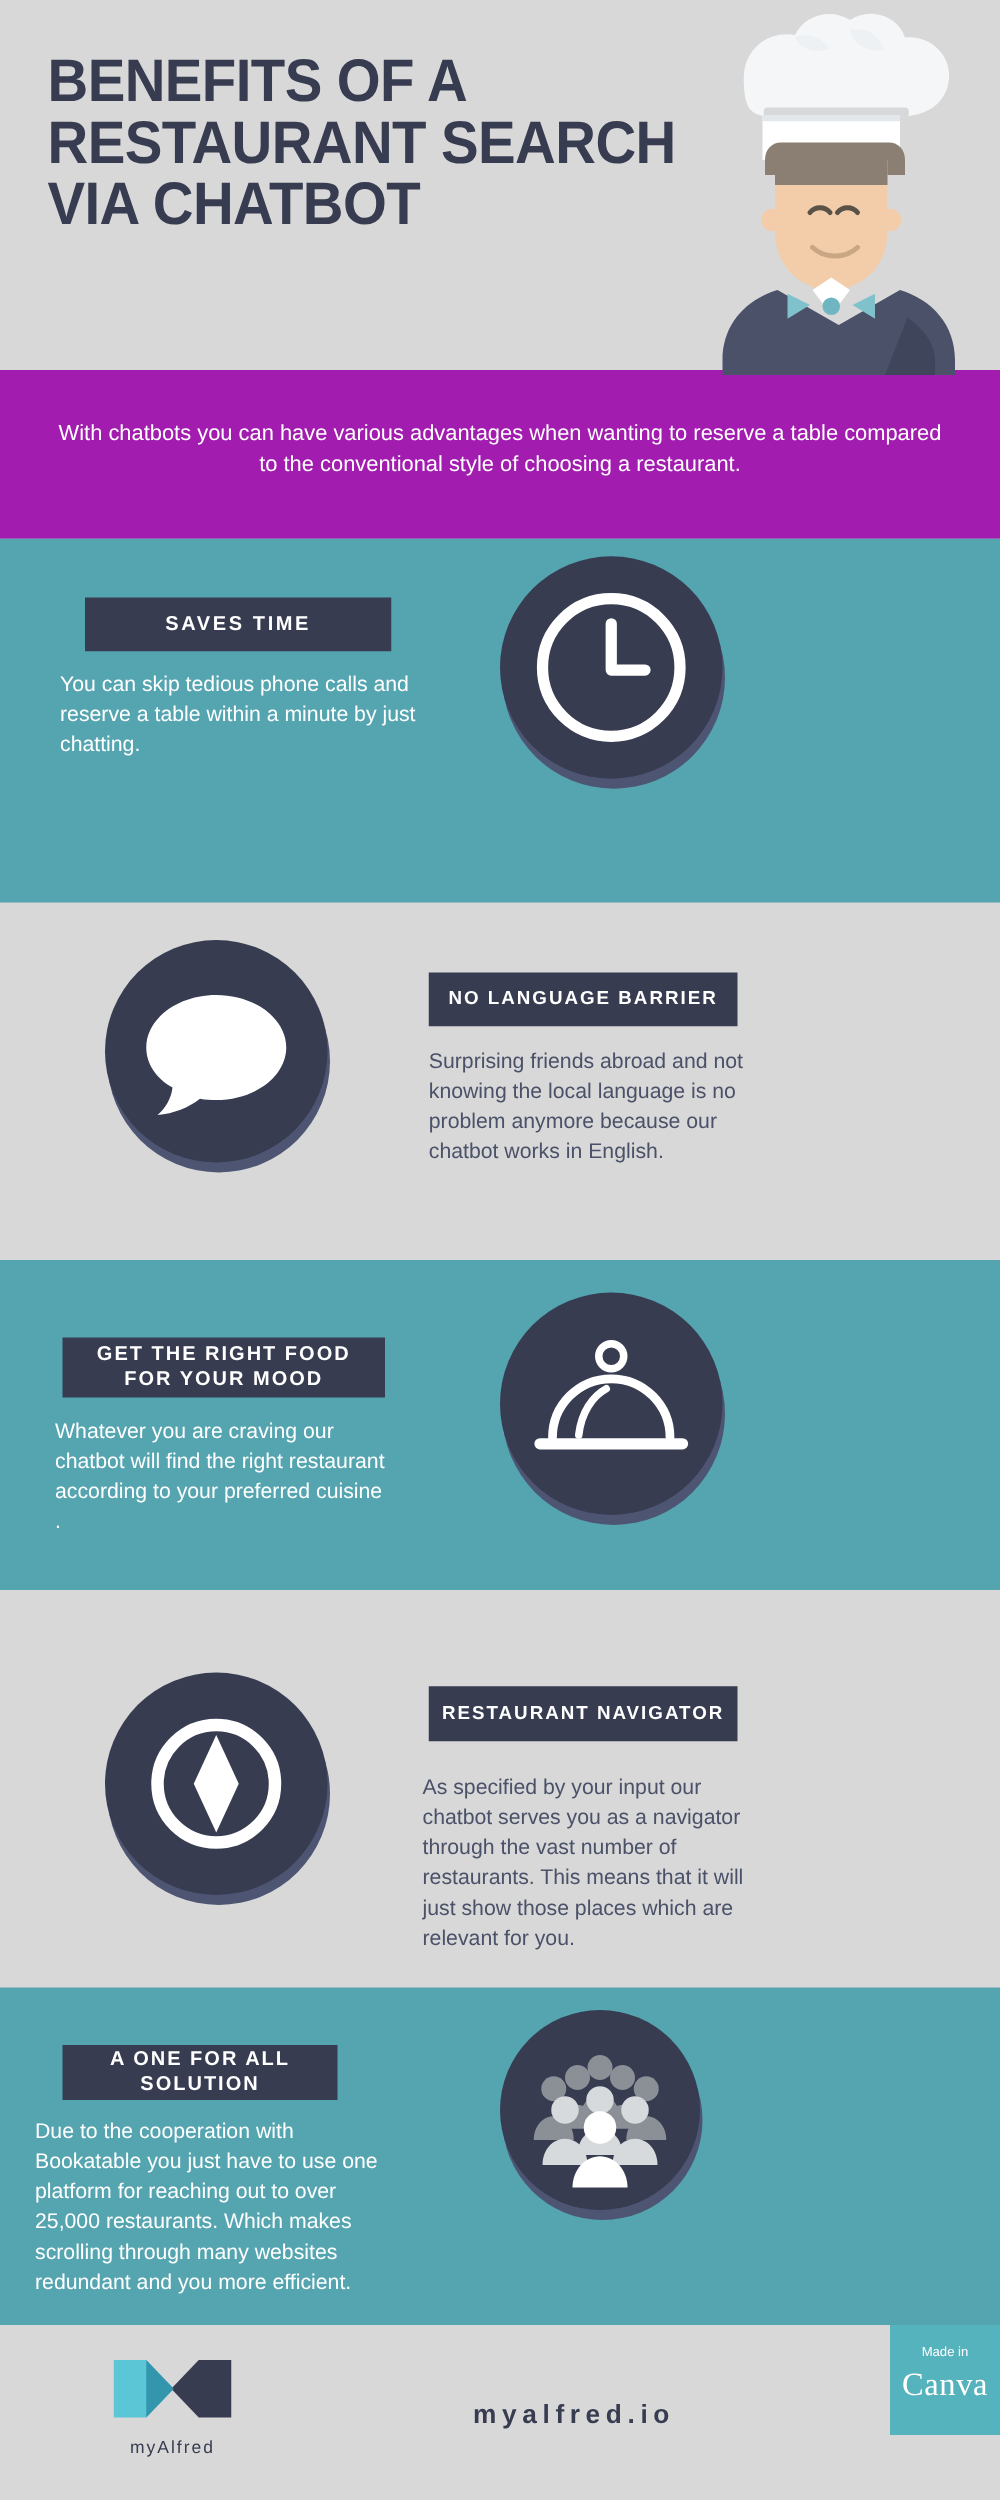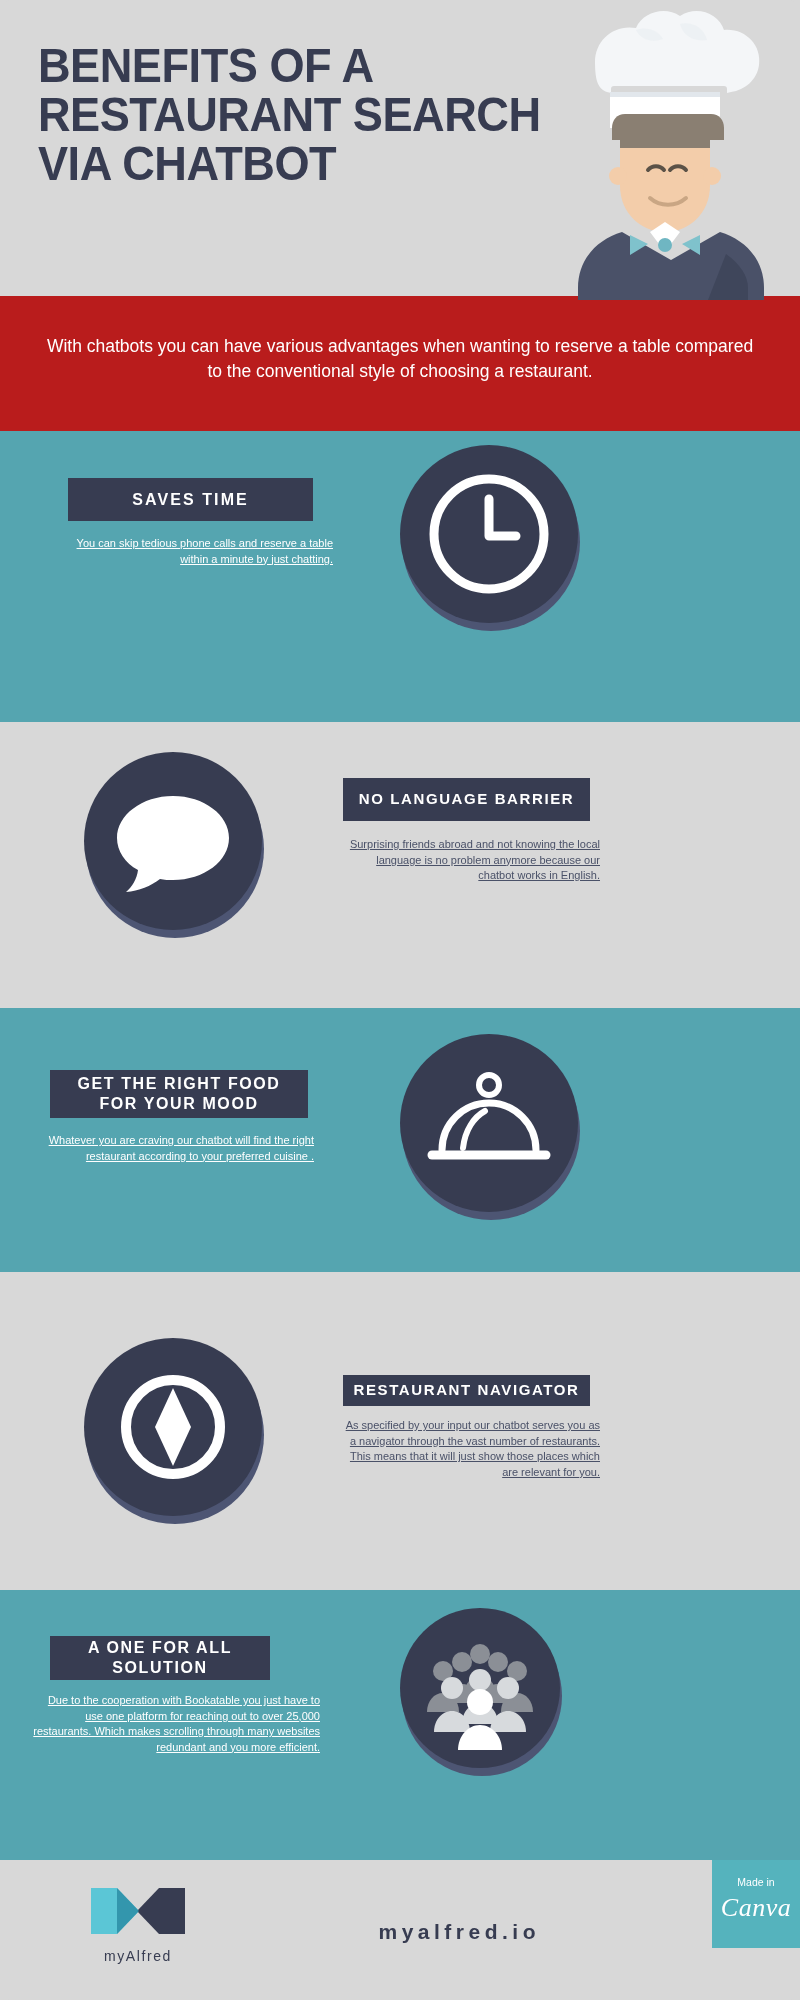--- a/index.html
+++ b/index.html
@@ -8,21 +8,21 @@
     background:#d8d8d8;
     font-family:"Liberation Sans","DejaVu Sans",sans-serif;
     -webkit-font-smoothing:antialiased;
   }
   .stage{position:absolute;left:0;top:0;width:800px;height:2000px;overflow:hidden;border-radius:11px;}
 
   
   .band{position:absolute;left:0;width:800px;}
   .band.gray{background:#d8d8d8;}
   .band.teal{background:#55a5b0;}
-  .band.navy{background:#b91c1c;text-decoration:underline;}
+  .band.navy{background:#a21caf;text-decoration:underline;}
 
   
   .notch{
     position:absolute;width:0;height:0;
     border-left:38px solid transparent;
     border-right:38px solid transparent;
   }
 
   
   #header{top:0;height:296px;}
@@ -54,21 +54,21 @@
   .hbox{
     position:absolute;background:#373c51;
     display:flex;align-items:center;justify-content:center;
     box-sizing:border-box;
   }
   .hbox span{
     color:#ffffff;font-weight:bold;font-size:16px;
     letter-spacing:2.1px;text-align:center;line-height:1.25;
     text-transform:uppercase;
   }
-  .body-text{position:absolute;text-align:right;font-size:11px;line-height:1.42;text-decoration:underline;}
+  .body-text{position:absolute;text-align:left;font-size:17px;line-height:1.42;}
   .body-text.on-teal{color:#ffffff;}
   .body-text.on-gray{color:#4a5168;}
 
   .icon-circle{
     position:absolute;border-radius:50%;background:#373c51;
   }
   .icon-shadow{
     position:absolute;border-radius:50%;background:#4d5573;
   }
   .icon-circle svg{display:block;}
@@ -83,21 +83,21 @@
     position:absolute;left:240px;top:60px;width:300px;text-align:right;
     color:#373c51;font-weight:bold;font-size:21px;letter-spacing:4.5px;
   }
   .canva{
     position:absolute;right:0;top:0;width:88px;height:88px;background:#55b3bd;
     color:#ffffff;text-align:center;
   }
   .canva .made{font-size:10.5px;margin-top:17px;line-height:1.1;}
   .canva .word{
     font-family:"Liberation Serif","DejaVu Serif",serif;
-    font-style:italic;font-size:26px;margin-top:4px;letter-spacing:0.5px;
+    font-size:26px;margin-top:4px;letter-spacing:0.5px;
   }
 </style>
 </head>
 <body>
 
 <div class="stage">
 
   <div class="band gray" id="header">
 
     <svg class="chef" viewBox="0 0 310 300">
@@ -191,21 +191,21 @@
 
   <div class="band gray" style="top:1308px;height:282px;">
     <div class="icon-shadow" style="left:86px;top:38px;width:178px;height:178px;"></div>
     <div class="icon-circle" style="left:84px;top:30px;width:178px;height:178px;">
       <svg width="178" height="178" viewBox="0 0 178 178">
         <circle cx="89" cy="89" r="47" fill="none" stroke="#ffffff" stroke-width="10"></circle>
         <path d="M89 50l18 39-18 39-18-39z" fill="#ffffff"></path>
       </svg>
     </div>
 
-    <div class="hbox" style="left:343px;top:67px;width:247px;height:31px;">
+    <div class="hbox" style="left:343px;top:41px;width:247px;height:44px;">
       <span style="font-size:15px;letter-spacing:1.6px;">RESTAURANT NAVIGATOR</span>
     </div>
     <div class="body-text on-gray" style="left:338px;top:110px;width:262px;">As specified by your input our chatbot serves you as a navigator through the vast number of restaurants. This means that it will just show those places which are relevant for you.</div>
   </div>
   <div class="notch" style="left:369px;top:1590px;border-top:32px solid #d8d8d8;"></div>
 
   <div class="band teal" style="top:1590px;height:270px;">
     <div class="hbox" style="left:50px;top:46px;width:220px;height:44px;">
       <span style="letter-spacing:1.6px;">A ONE FOR ALL SOLUTION</span>
     </div>

